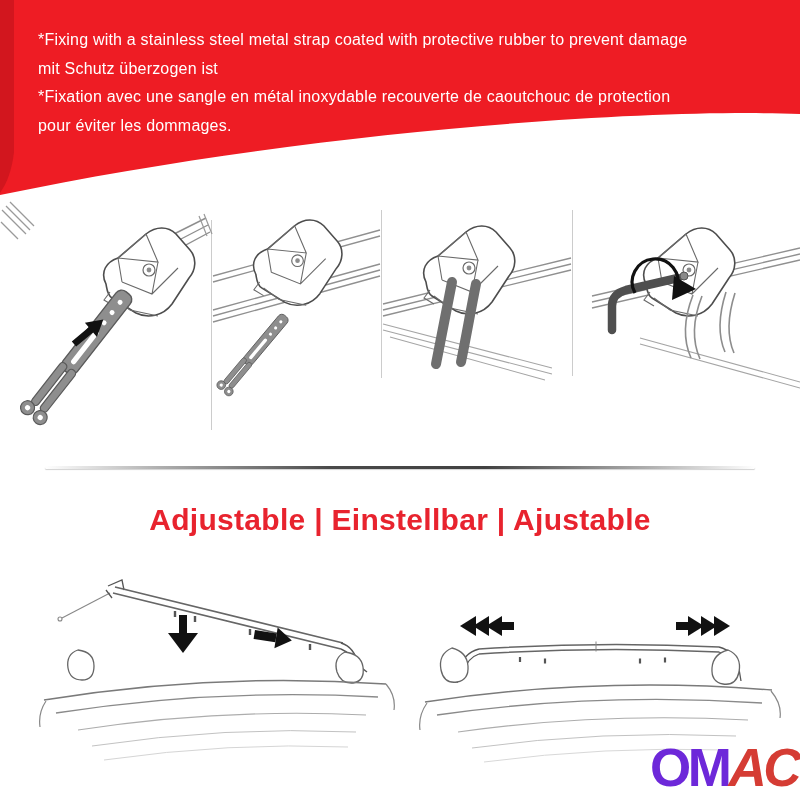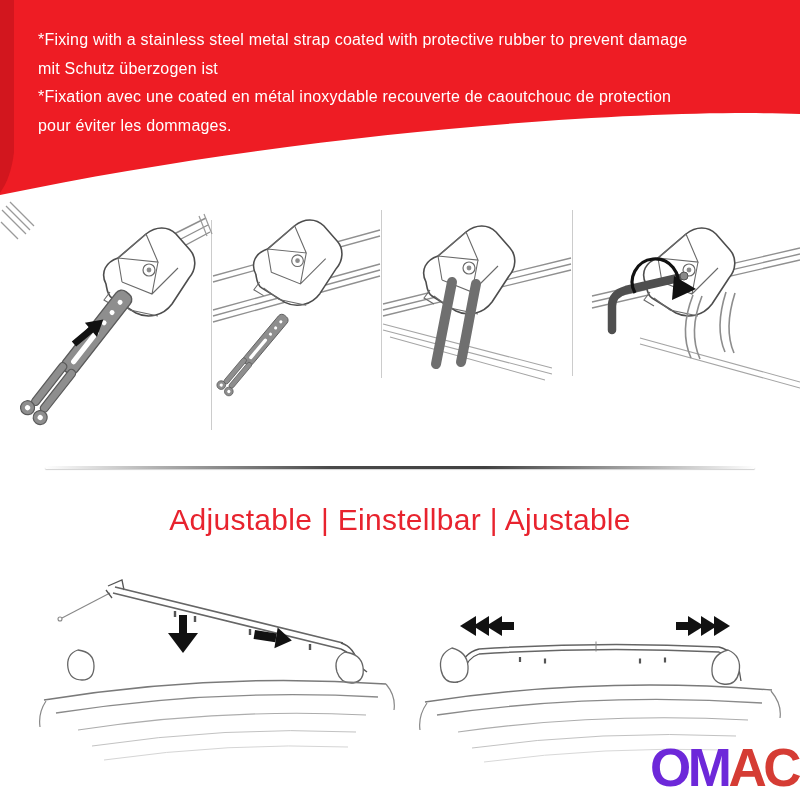--- a/index.html
+++ b/index.html
@@ -18,21 +18,21 @@
   
   .hr-divider {
     position:absolute; top:466px; left:45px; width:710px; height:3px; border-radius:2px;
     background:linear-gradient(90deg, rgba(120,120,120,0) 0%, rgba(110,110,110,0.55) 16%,
       #4a4a4a 40%, #414141 62%, rgba(110,110,110,0.55) 85%, rgba(120,120,120,0) 100%);
     box-shadow:0 1px 1px rgba(0,0,0,0.18);
   }
   
   .adjustable {
     position:absolute; top:503px; left:0; width:800px; margin:0;
-    text-align:center; font-size:30px; font-weight:normal; letter-spacing:0.3px;
+    text-align:center; font-size:30px; font-weight:bold; letter-spacing:0.3px;
   }
   
   .cars { position:absolute; top:560px; left:0; width:800px; height:240px; }
   .cars svg { display:block; }
   
   .logo {
     position:absolute; left:650px; top:741px; font-size:53px; font-weight:bold;
     letter-spacing:-3.5px; line-height:1; white-space:nowrap;
   }
 </style>
@@ -42,21 +42,21 @@
 <div class="page">
 
   <div class="banner">
     <svg width="800" height="200" viewBox="0 0 800 200">
       <path d="M0,0 H800 V114 C640,108 300,132 0,195 Z" fill="#ee1c24"></path>
       <path d="M0,0 L14,0 L14,152 C12,170 7,183 0,193 Z" fill="#d2161e"></path>
     </svg>
     <div class="banner-text" style="color: rgb(255, 255, 255);">
       <p>*Fixing with a stainless steel metal strap coated with protective rubber to prevent damage</p>
       <p>mit Schutz überzogen ist</p>
-      <p>*Fixation avec une coated en métal inoxydable recouverte de caoutchouc de protection</p>
+      <p>*Fixation avec une sangle en métal inoxydable recouverte de caoutchouc de protection</p>
       <p>pour éviter les dommages.</p>
     </div>
   </div>
 
   <div class="steps">
     <svg width="800" height="270" viewBox="0 0 800 270">
       <defs>
 
         <g id="clamp">
           <path fill="#ffffff" stroke="#4d4d4d" stroke-width="1.6" stroke-linejoin="round" d="M6,58 C0,46 6,36 18,32 L46,8 C56,0 68,0 76,8 L90,24 C97,32 96,44 89,52 L72,78 C63,90 48,93 36,87 L12,72 C7,69 7,63 6,58 Z"></path>
@@ -178,16 +178,16 @@
         <path d="M437,155 Q598,132 762,143" stroke="#8a8a8a" stroke-width="1.3" fill="none"></path>
         <path d="M427,143 q-9,13 -7,27 M771,131 q11,13 9,27" stroke="#888888" stroke-width="1.2" fill="none"></path>
         <path d="M458,172 Q600,152 748,160" stroke="#adadad" stroke-width="1.1" fill="none"></path>
         <path d="M472,188 Q602,170 736,176" stroke="#c2c2c2" stroke-width="1" fill="none"></path>
         <path d="M484,202 Q605,186 726,190" stroke="#d8d8d8" stroke-width="1" fill="none"></path>
       </g>
     </svg>
   </div>
 
   <div class="logo">
-    <span style="color: #6d28d9;">OM</span><span style="color: rgb(213, 60, 52);">AC</span>
+    <span style="color: #6d28d9;">OM</span><span style="color: rgb(213, 60, 52); font-style: italic;">AC</span>
   </div>
 
 </div>
 
 </body></html>

